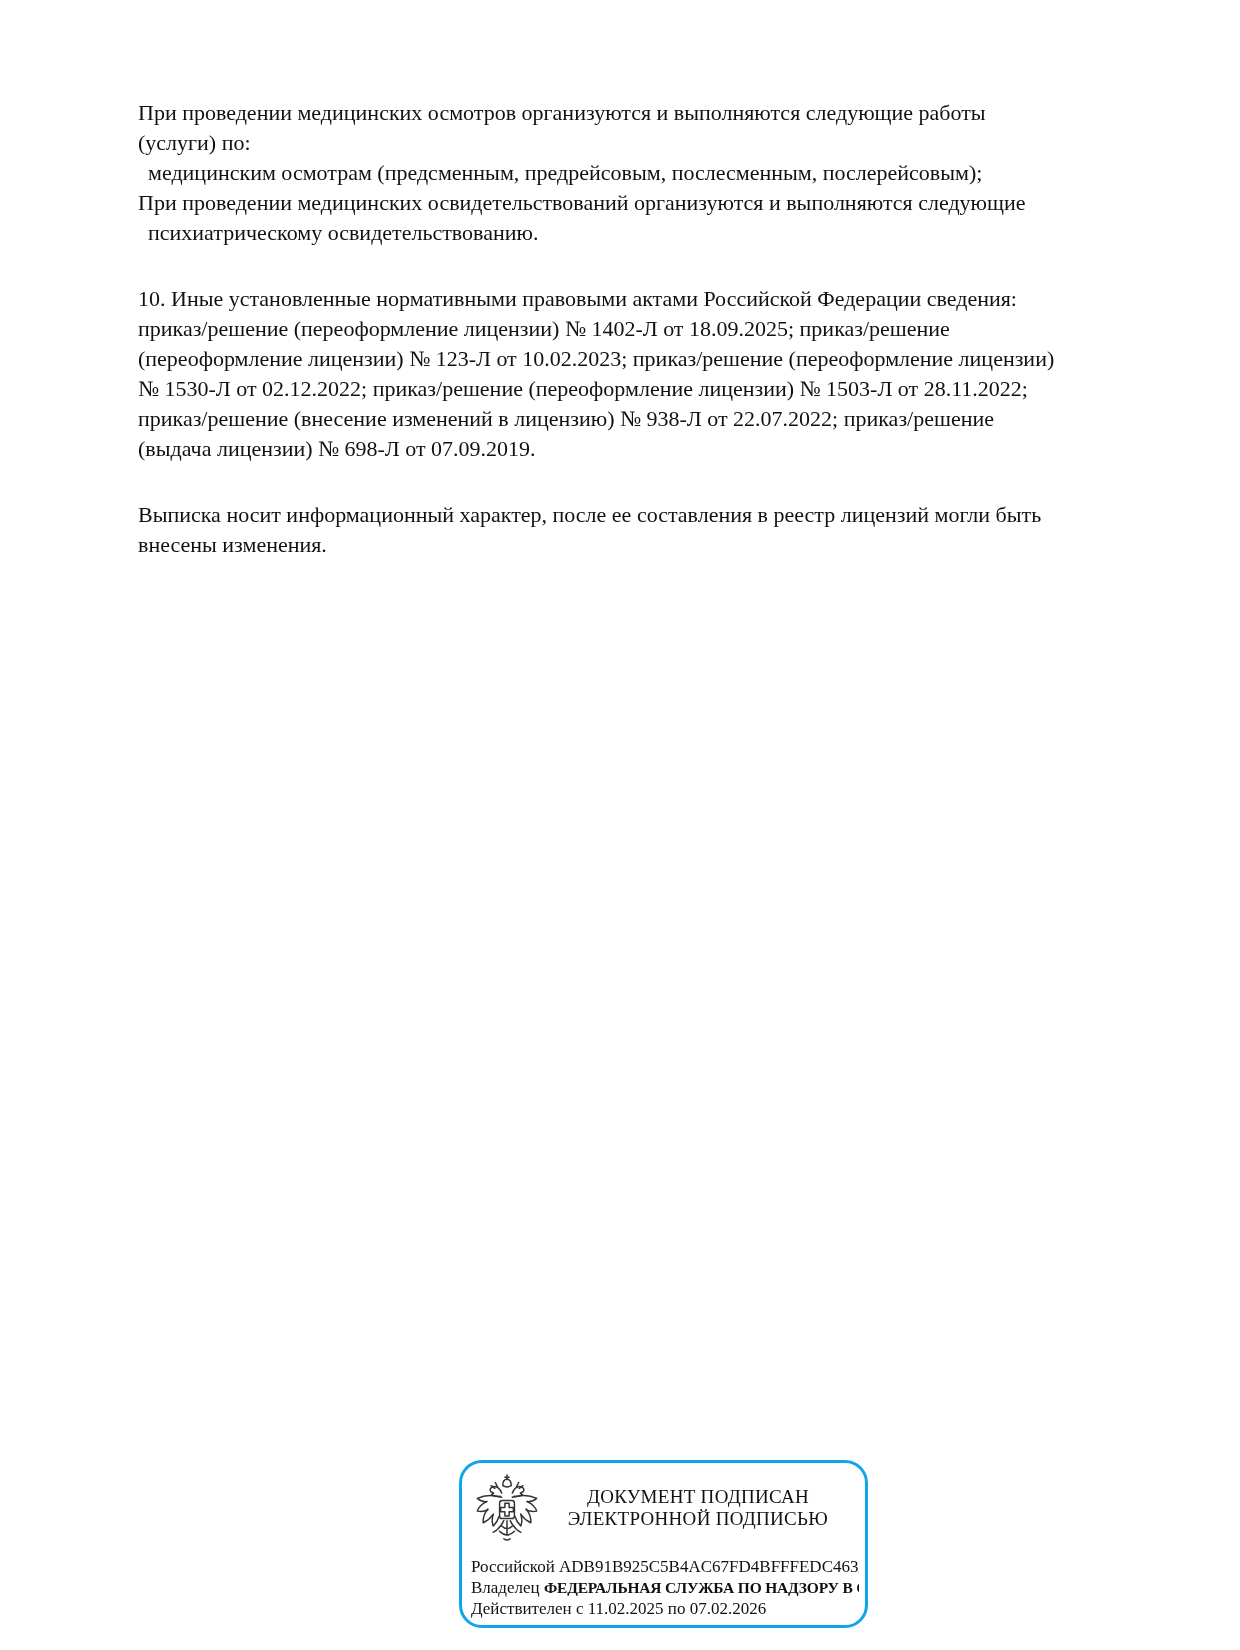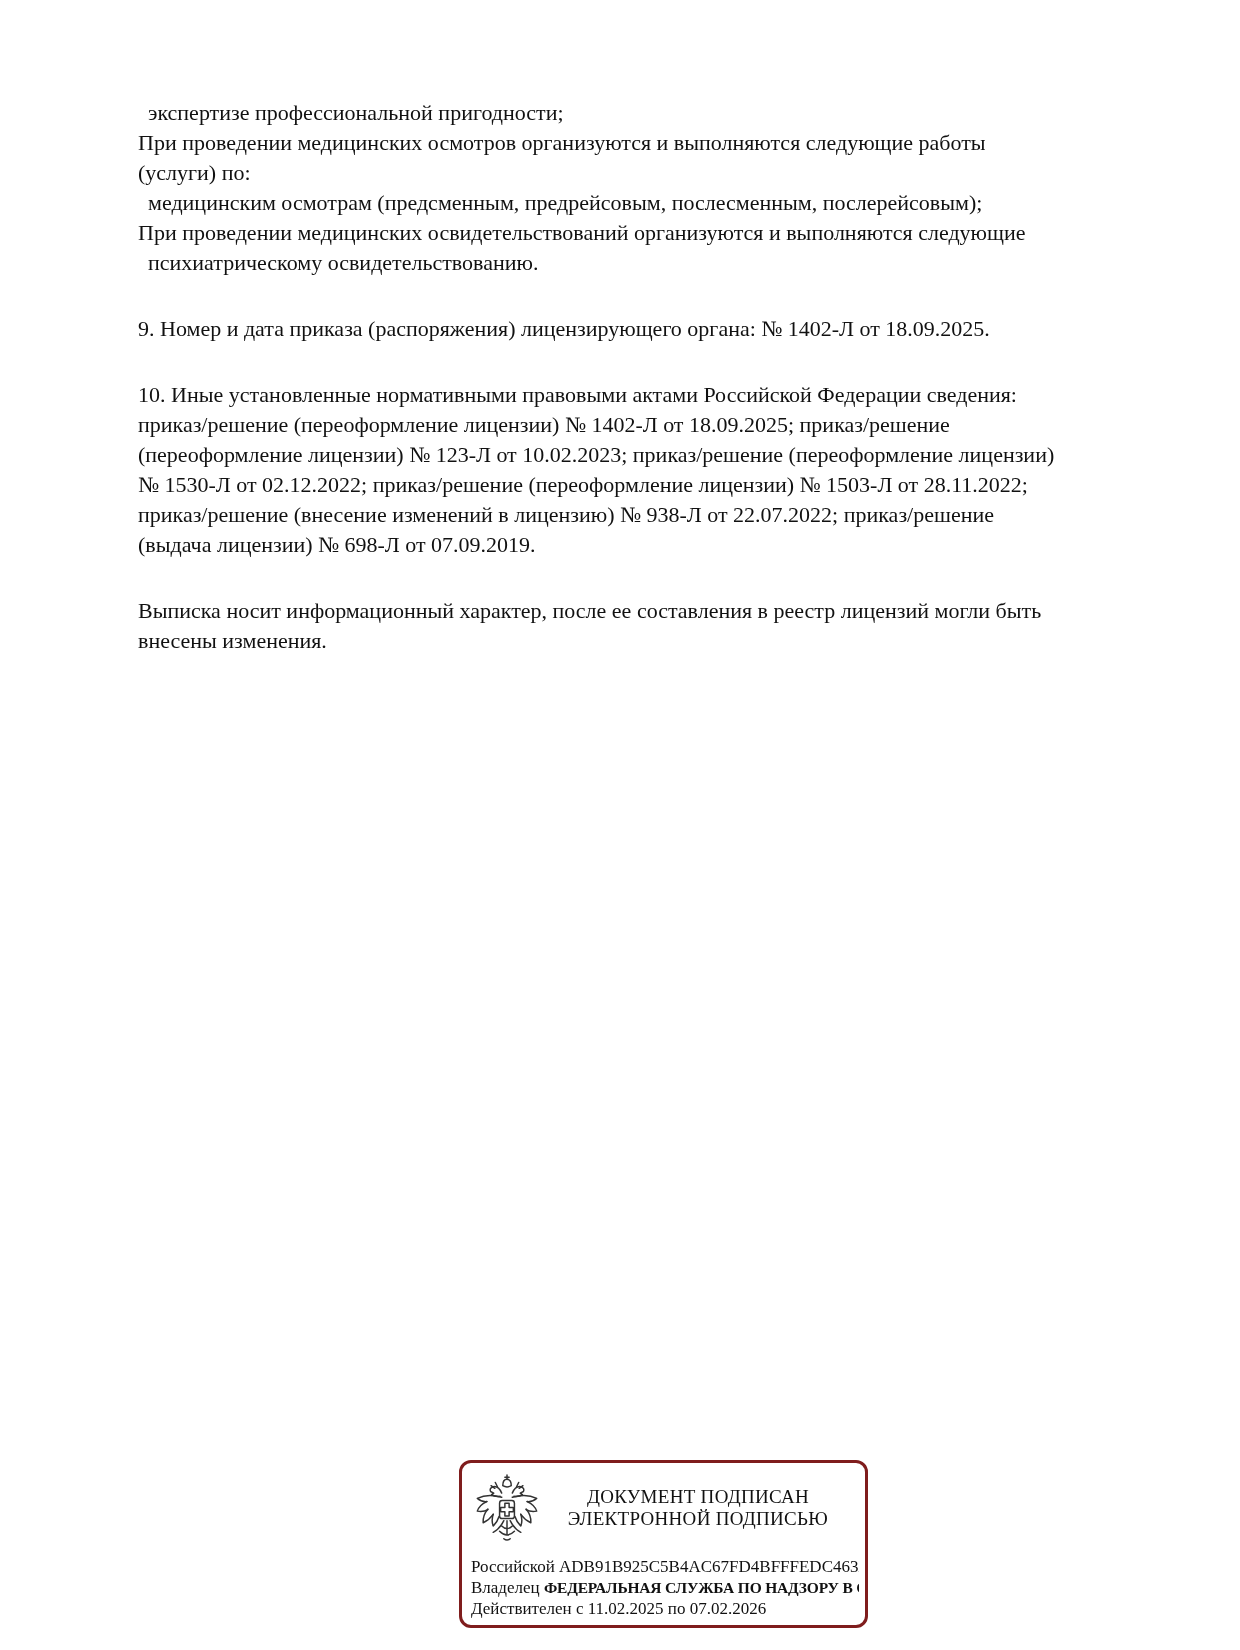--- a/index.html
+++ b/index.html
@@ -22,22 +22,22 @@
   .para.spaced { margin-top: 36px; }
   .line { white-space: pre; }
   .line.indent { padding-left: 10px; }
 
   
   .stamp {
     position: absolute;
     left: 459px; top: 1460px;
     width: 409px; height: 168px;
     box-sizing: border-box;
-    border: 3px solid #7f1d1d;
-    border-radius: 12px;
+    border: 3px solid #0ea5e9;
+    border-radius: 23px;
     background: #ffffff;
     overflow: hidden;
   }
   .stamp-header { display: flex; align-items: flex-start; padding: 11px 8px 0 13px; }
   .emblem { width: 64px; height: 70px; flex: none; }
   .stamp-title {
     flex: 1;
     text-align: center;
     padding-top: 12px;
     font-size: 19px; line-height: 22px;
@@ -50,44 +50,38 @@
   .info-line { white-space: nowrap; overflow: hidden; }
   .owner-value { font-weight: bold; font-size: 15.5px; letter-spacing: -0.2px; }
 </style>
 </head>
 <body>
 
 <div class="page">
 
   <div class="content">
 
-    <p class="para">
-      <span class="line indent">экспертизе профессиональной пригодности;</span>
-    </p>
 
     <p class="para">
       <span class="line" style="display:block">При проведении медицинских осмотров организуются и выполняются следующие работы</span>
       <span class="line" style="display:block">(услуги) по:</span>
     </p>
 
     <p class="para">
       <span class="line indent" style="display:block">медицинским осмотрам (предсменным, предрейсовым, послесменным, послерейсовым);</span>
     </p>
 
     <p class="para">
       <span class="line" style="display:block">При проведении медицинских освидетельствований организуются и выполняются следующие</span>
     </p>
 
     <p class="para">
       <span class="line indent" style="display:block">психиатрическому освидетельствованию.</span>
     </p>
 
-    <p class="para spaced">
-      <span class="line" style="display:block">9. Номер и дата приказа (распоряжения) лицензирующего органа: № 1402-Л от 18.09.2025.</span>
-    </p>
 
     <p class="para spaced">
       <span class="line" style="display:block">10. Иные установленные нормативными правовыми актами Российской Федерации сведения:</span>
       <span class="line" style="display:block">приказ/решение (переоформление лицензии) № 1402-Л от 18.09.2025; приказ/решение</span>
       <span class="line" style="display:block">(переоформление лицензии) № 123-Л от 10.02.2023; приказ/решение (переоформление лицензии)</span>
       <span class="line" style="display:block">№ 1530-Л от 02.12.2022; приказ/решение (переоформление лицензии) № 1503-Л от 28.11.2022;</span>
       <span class="line" style="display:block">приказ/решение (внесение изменений в лицензию) № 938-Л от 22.07.2022; приказ/решение</span>
       <span class="line" style="display:block">(выдача лицензии) № 698-Л от 07.09.2019.</span>
     </p>
 

